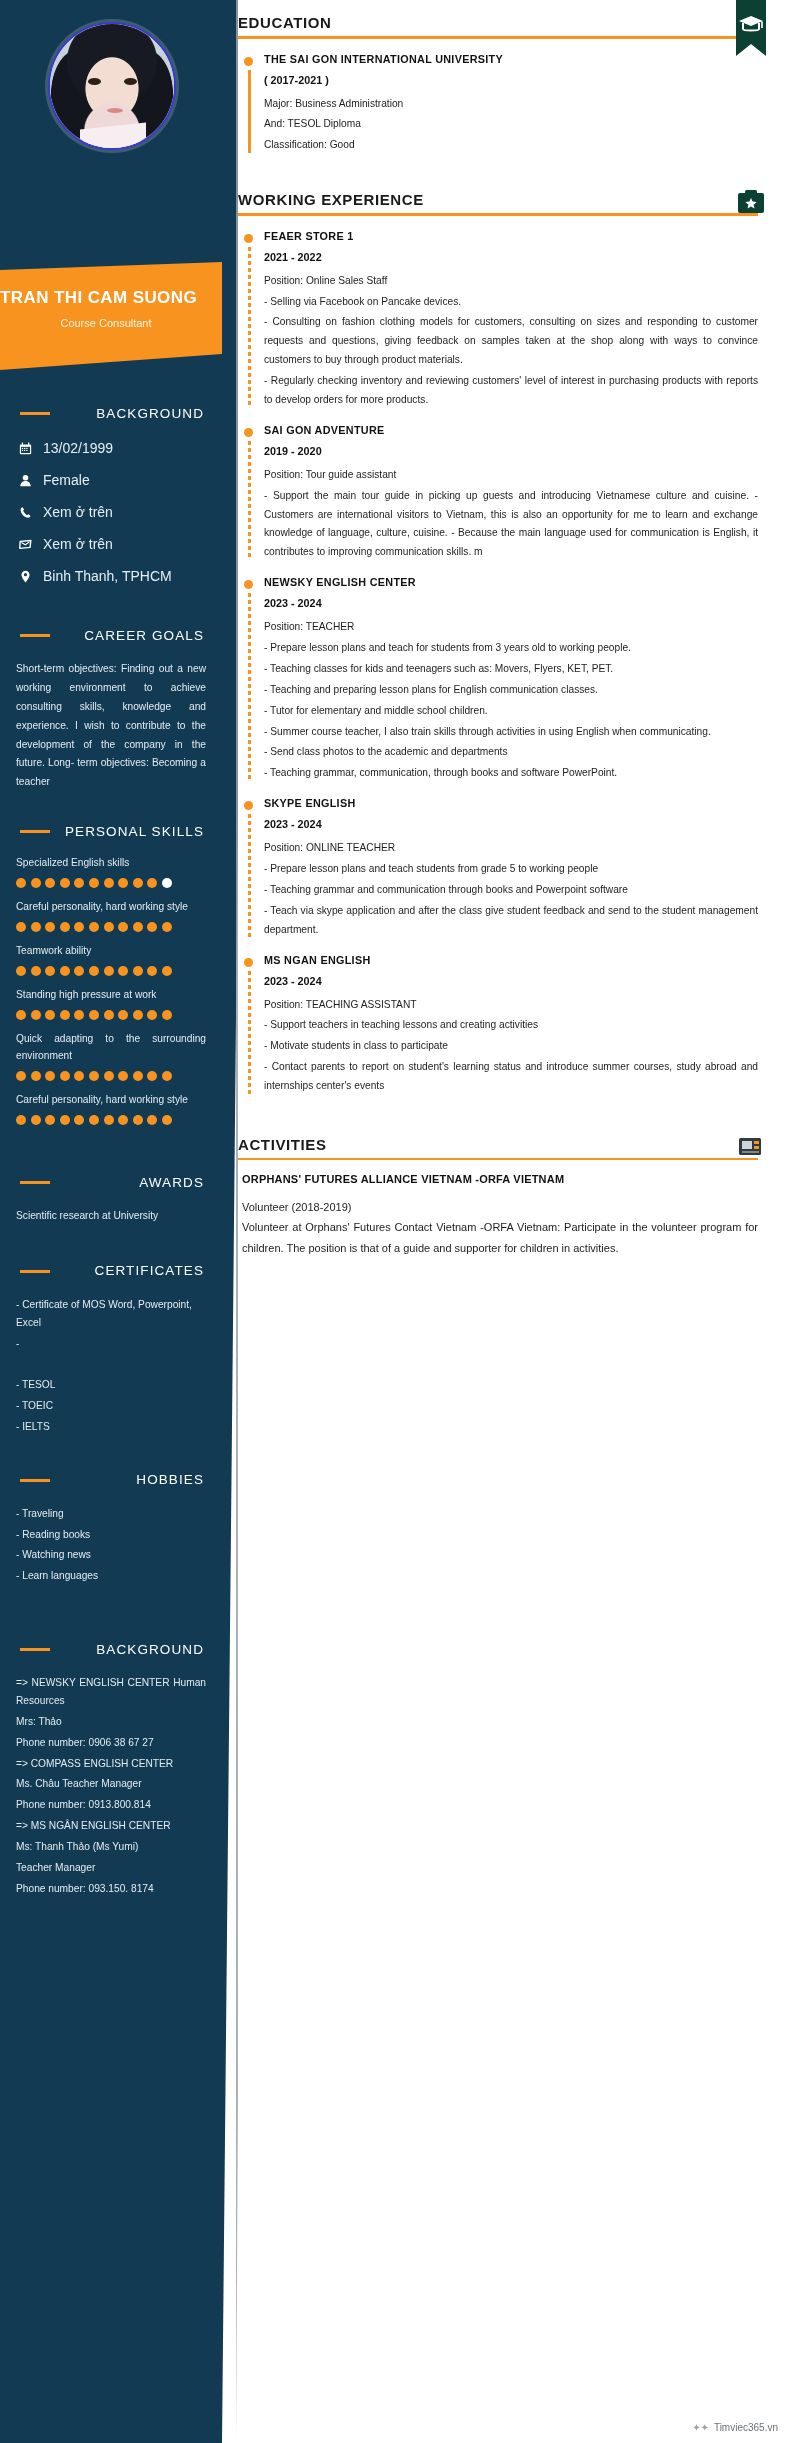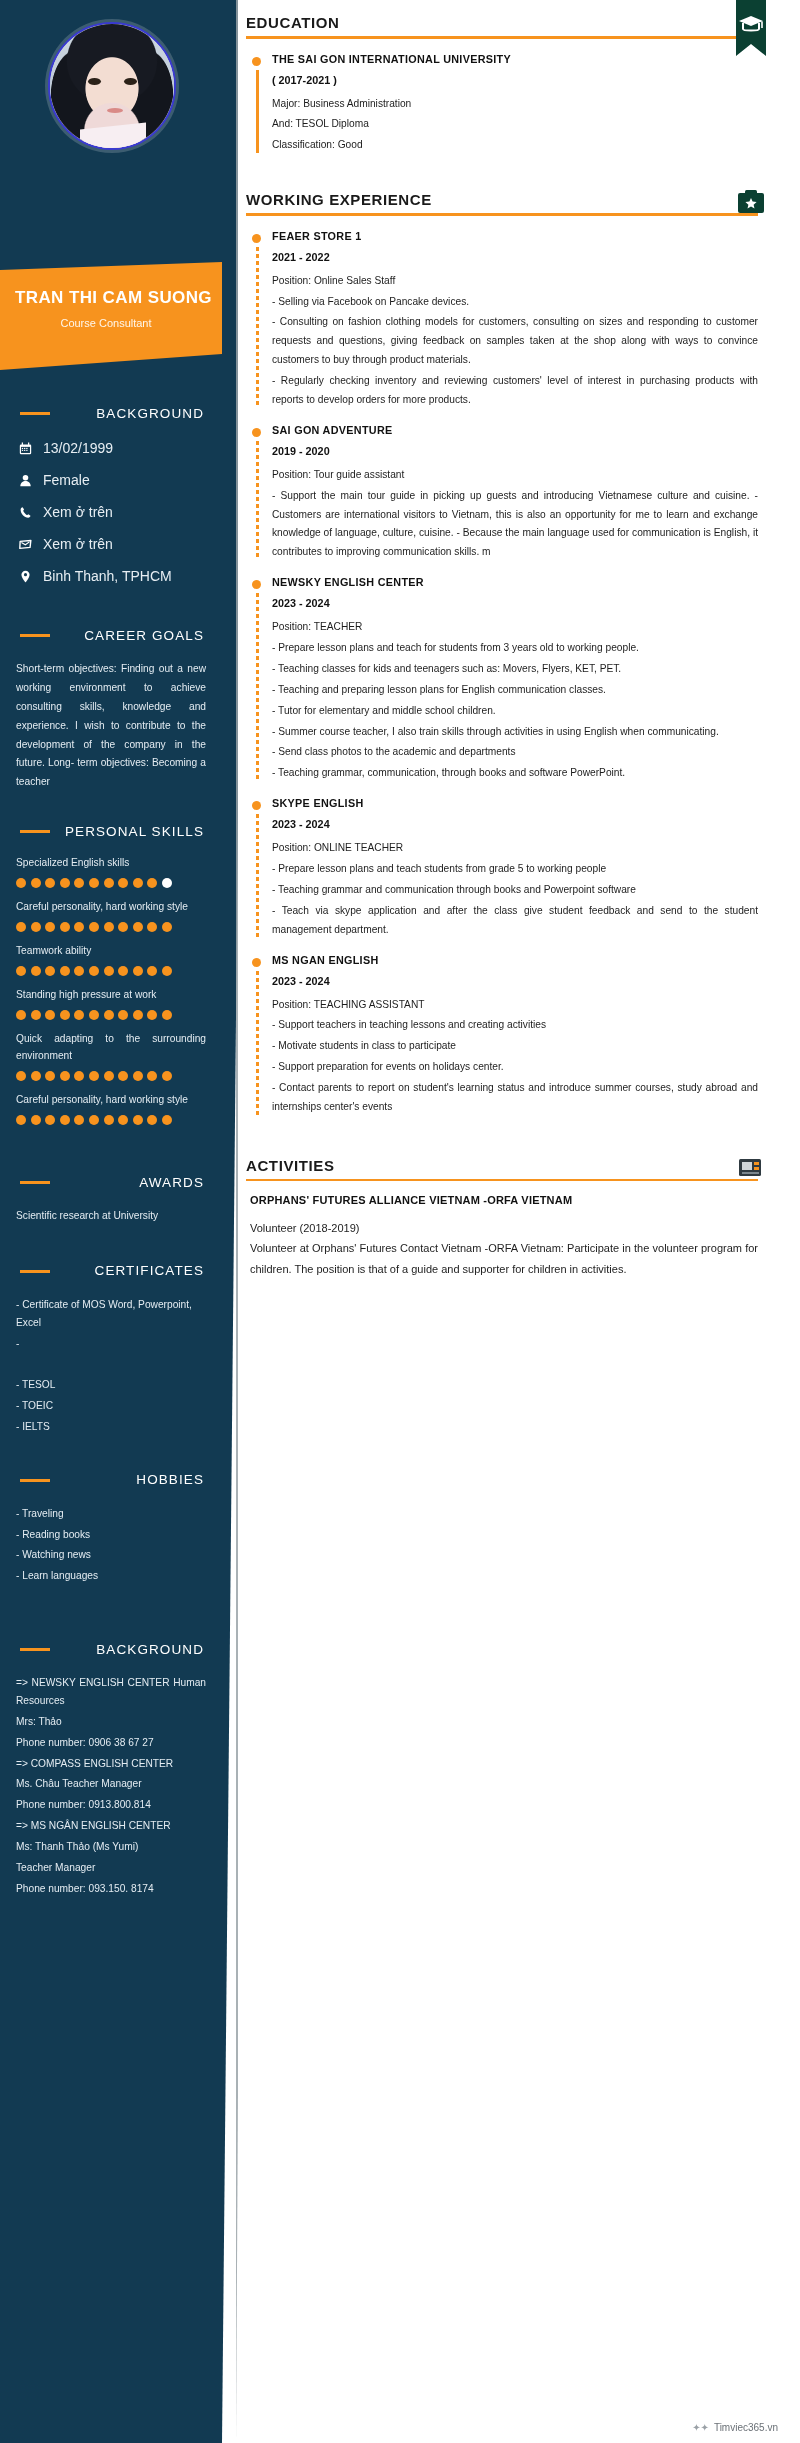--- a/index.html
+++ b/index.html
@@ -39,21 +39,21 @@
   .photo .mouth{ position:absolute; left:57px; top:84px; width:16px; height:5px; border-radius:50%; background:#d98a87; }
   .photo .collar{ position:absolute; left:30px; bottom:0; width:66px; height:22px; background:#f7eef2; transform:skewY(-6deg); }
 
   .name-banner{
     position:absolute; left:0; top:262px; width:222px; height:108px;
     background:#f7931e;
     clip-path: polygon(0 8px, 222px 0, 222px 92px, 0 108px);
   }
   .name{
     position:absolute; left:0; right:10px; top:288px;
-    text-align:right; font-size:17px; font-weight:bold; letter-spacing:.4px;
+    text-align:left; font-size:17px; font-weight:bold; letter-spacing:.4px;
     color:#ffffff;
   }
   .role{
     position:absolute; left:0; right:10px; top:317px;
     text-align:center; font-size:11px; color:#fff6ea;
   }
 
   .sec-head{
     position:relative; height:26px; margin:0 14px;
     display:flex; align-items:center; justify-content:flex-end;
@@ -96,21 +96,21 @@
   .wedge-shadow{
     position:absolute; left:236px; top:0; width:22px; height:2443px;
     background:#9aa3a8;
     clip-path: polygon(0 0, 14px 0, 0 2443px, 0 2443px);
     opacity:.85;
   }
 
   
   .right{
     position:absolute; left:238px; top:0; right:0; bottom:0;
-    background:#ffffff; padding:0 20px 0 8px;
+    background:#ffffff; padding:0 20px 0 0;
   }
   .rsec{ margin:0 22px 0 0; padding-left:0; }
 
   .rhead{
     position:relative; margin-left:0; margin-right:0; padding-top:14px;
   }
   .rhead .t{
     font-size:15px; font-weight:bold; color:#1a1a1a; letter-spacing:.6px;
     padding-bottom:5px;
   }
@@ -509,21 +509,20 @@
           </div>
           <div class="entry">
             <span class="bullet"></span>
             <span class="vdot"></span>
             <div class="e-title">MS NGAN ENGLISH</div>
             <div class="e-date">2023 - 2024</div>
             <div class="e-body">
               <p>Position: TEACHING ASSISTANT</p>
               <p>- Support teachers in teaching lessons and creating activities</p>
               <p>- Motivate students in class to participate</p>
-              <p>- Support preparation for events on holidays center.</p>
               <p>- Contact parents to report on student's learning status and introduce summer courses, study abroad and internships center's events</p>
             </div>
           </div>
         </div>
     </section>
 
     <section class="rsec" style="margin-top:26px;">
       <div class="rhead">
         <div class="t">ACTIVITIES</div>
         <div class="u"></div>

